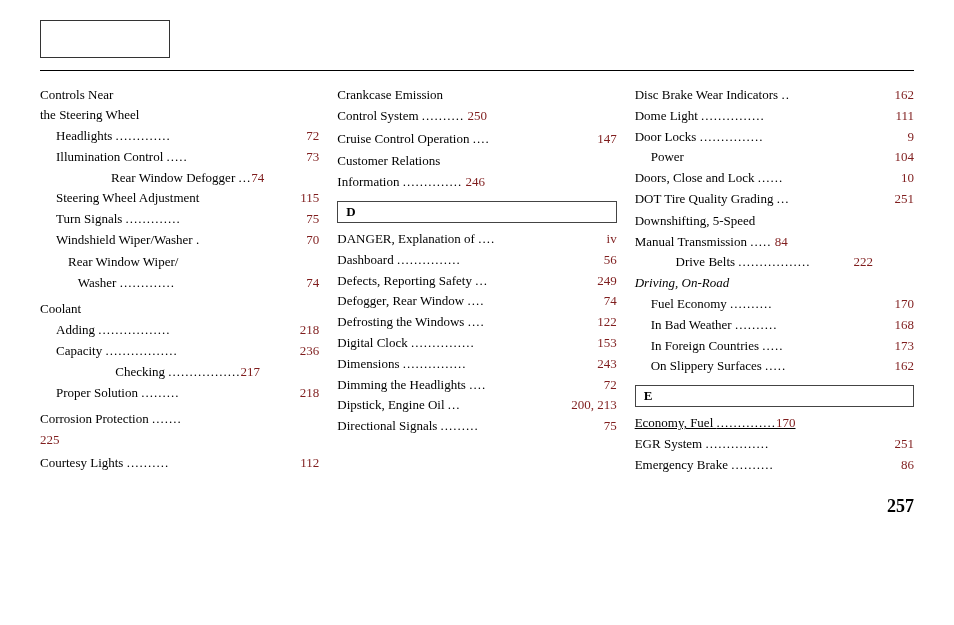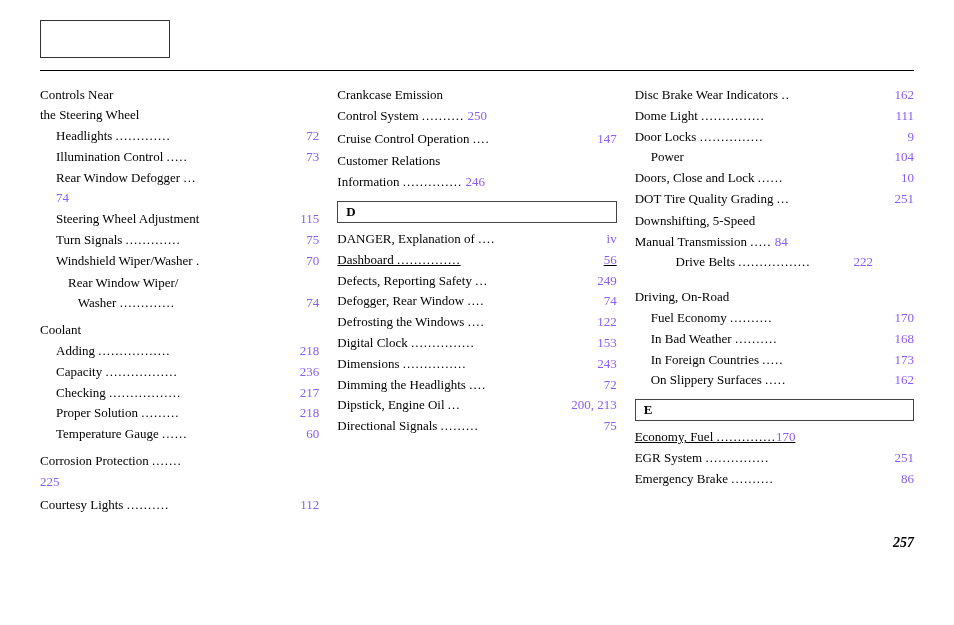--- a/index.html
+++ b/index.html
@@ -30,38 +30,37 @@
     }
     .col {
       flex: 1;
       padding-right: 18px;
     }
     .col:last-child { padding-right: 0; }
     .entry {
       line-height: 1.6;
       font-size: 13px;
     }
-    .page-num { color: #8b5cf6; white-space: nowrap; }
+    .page-num { color: #7f1d1d; white-space: nowrap; }
     .section-header {
       border: 1px solid #444;
       padding: 2px 8px;
       margin: 8px 0 6px 0;
       font-size: 13px;
       font-weight: bold;
       background: #fff;
     }
     .indent1 { padding-left: 16px; }
     .indent2 { padding-left: 28px; gap: 22px; }
     .page-number-footer {
       text-align: right;
-      font-size: 14px;
+      font-size: 18px;
       font-weight: bold;
       margin-top: 20px;
       padding-right: 0px;
-      font-style: italic;
     }
     .dots { letter-spacing: 1px; }
   </style>
 </head>
 <body>
 
 <div class="top-box"></div>
 <hr class="divider">
 
 <div class="columns">
@@ -76,21 +75,21 @@
     <div class="entry indent1" style="display:flex; justify-content:space-between;">
       <span>Headlights <span class="dots">.............</span></span>
       <span class="page-num">72</span>
     </div>
 
     <div class="entry indent1" style="display:flex; justify-content:space-between;">
       <span>Illumination Control <span class="dots">.....</span></span>
       <span class="page-num">73</span>
     </div>
 
-    <div class="entry indent1" style="display:flex; justify-content:center;flex-direction:column;">
+    <div class="entry indent1" style="display:flex; justify-content:center;">
       <span>Rear Window Defogger <span class="dots">...</span></span>
       <span class="page-num">74</span>
     </div>
 
     <div class="entry indent1" style="display:flex; justify-content:space-between;">
       <span>Steering Wheel Adjustment</span>
       <span class="page-num">115</span>
     </div>
 
     <div class="entry indent1" style="display:flex; justify-content:space-between;">
@@ -115,34 +114,30 @@
     <div class="entry indent1" style="display:flex; justify-content:space-between;">
       <span>Adding <span class="dots">.................</span></span>
       <span class="page-num">218</span>
     </div>
 
     <div class="entry indent1" style="display:flex; justify-content:space-between;">
       <span>Capacity <span class="dots">.................</span></span>
       <span class="page-num">236</span>
     </div>
 
-    <div class="entry indent1" style="display:flex; justify-content:space-between;">
+    <div class="entry indent1" style="display:flex; justify-content:center;">
       <span>Checking <span class="dots">.................</span></span>
       <span class="page-num">217</span>
     </div>
 
     <div class="entry indent1" style="display:flex; justify-content:space-between;">
       <span>Proper Solution <span class="dots">.........</span></span>
       <span class="page-num">218</span>
     </div>
 
-    <div class="entry indent1" style="display:flex; justify-content:space-between;">
-      <span>Temperature Gauge <span class="dots">......</span></span>
-      <span class="page-num">60</span>
-    </div>
 
     <div class="entry" style="display:flex; justify-content:space-between; margin-top:6px;flex-direction:column;">
       <span>Corrosion Protection <span class="dots">.......</span></span>
       <span class="page-num">225</span>
     </div>
 
     <div class="entry" style="display:flex; justify-content:space-between; margin-top:2px;">
       <span>Courtesy Lights <span class="dots">..........</span></span>
       <span class="page-num">112</span>
     </div>
@@ -165,21 +160,21 @@
   Information  <span class="dots">..............</span> <span class="page-num">246</span></span>
     </div>
 
     <div class="section-header">D</div>
 
     <div class="entry" style="display:flex; justify-content:space-between;">
       <span>DANGER, Explanation of <span class="dots">....</span></span>
       <span class="page-num">iv</span>
     </div>
 
-    <div class="entry" style="display:flex; justify-content:space-between;text-decoration:underline;">
+    <div class="entry" style="display:flex; justify-content:space-between;">
       <span>Dashboard <span class="dots">...............</span></span>
       <span class="page-num">56</span>
     </div>
 
     <div class="entry" style="display:flex; justify-content:space-between;">
       <span>Defects, Reporting Safety <span class="dots">...</span></span>
       <span class="page-num">249</span>
     </div>
 
     <div class="entry" style="display:flex; justify-content:space-between;">
@@ -253,21 +248,21 @@
     <div class="entry" style="margin-top:1px;">
       <span style="white-space:pre-line;">Downshifting, 5-Speed
   Manual Transmission <span class="dots">.....</span> <span class="page-num">84</span></span>
     </div>
 
     <div class="entry" style="display:flex; justify-content:center;gap:43px;">
       <span>Drive Belts <span class="dots">.................</span></span>
       <span class="page-num">222</span>
     </div>
 
-    <div class="entry" style="margin-top:14px;">
+    <div class="entry" style="margin-top:0;font-style:italic;">
       <span>Driving, On-Road</span>
     </div>
 
     <div class="entry indent1" style="display:flex; justify-content:space-between;">
       <span>Fuel Economy <span class="dots">..........</span></span>
       <span class="page-num">170</span>
     </div>
 
     <div class="entry indent1" style="display:flex; justify-content:space-between;">
       <span>In Bad Weather <span class="dots">..........</span></span>

